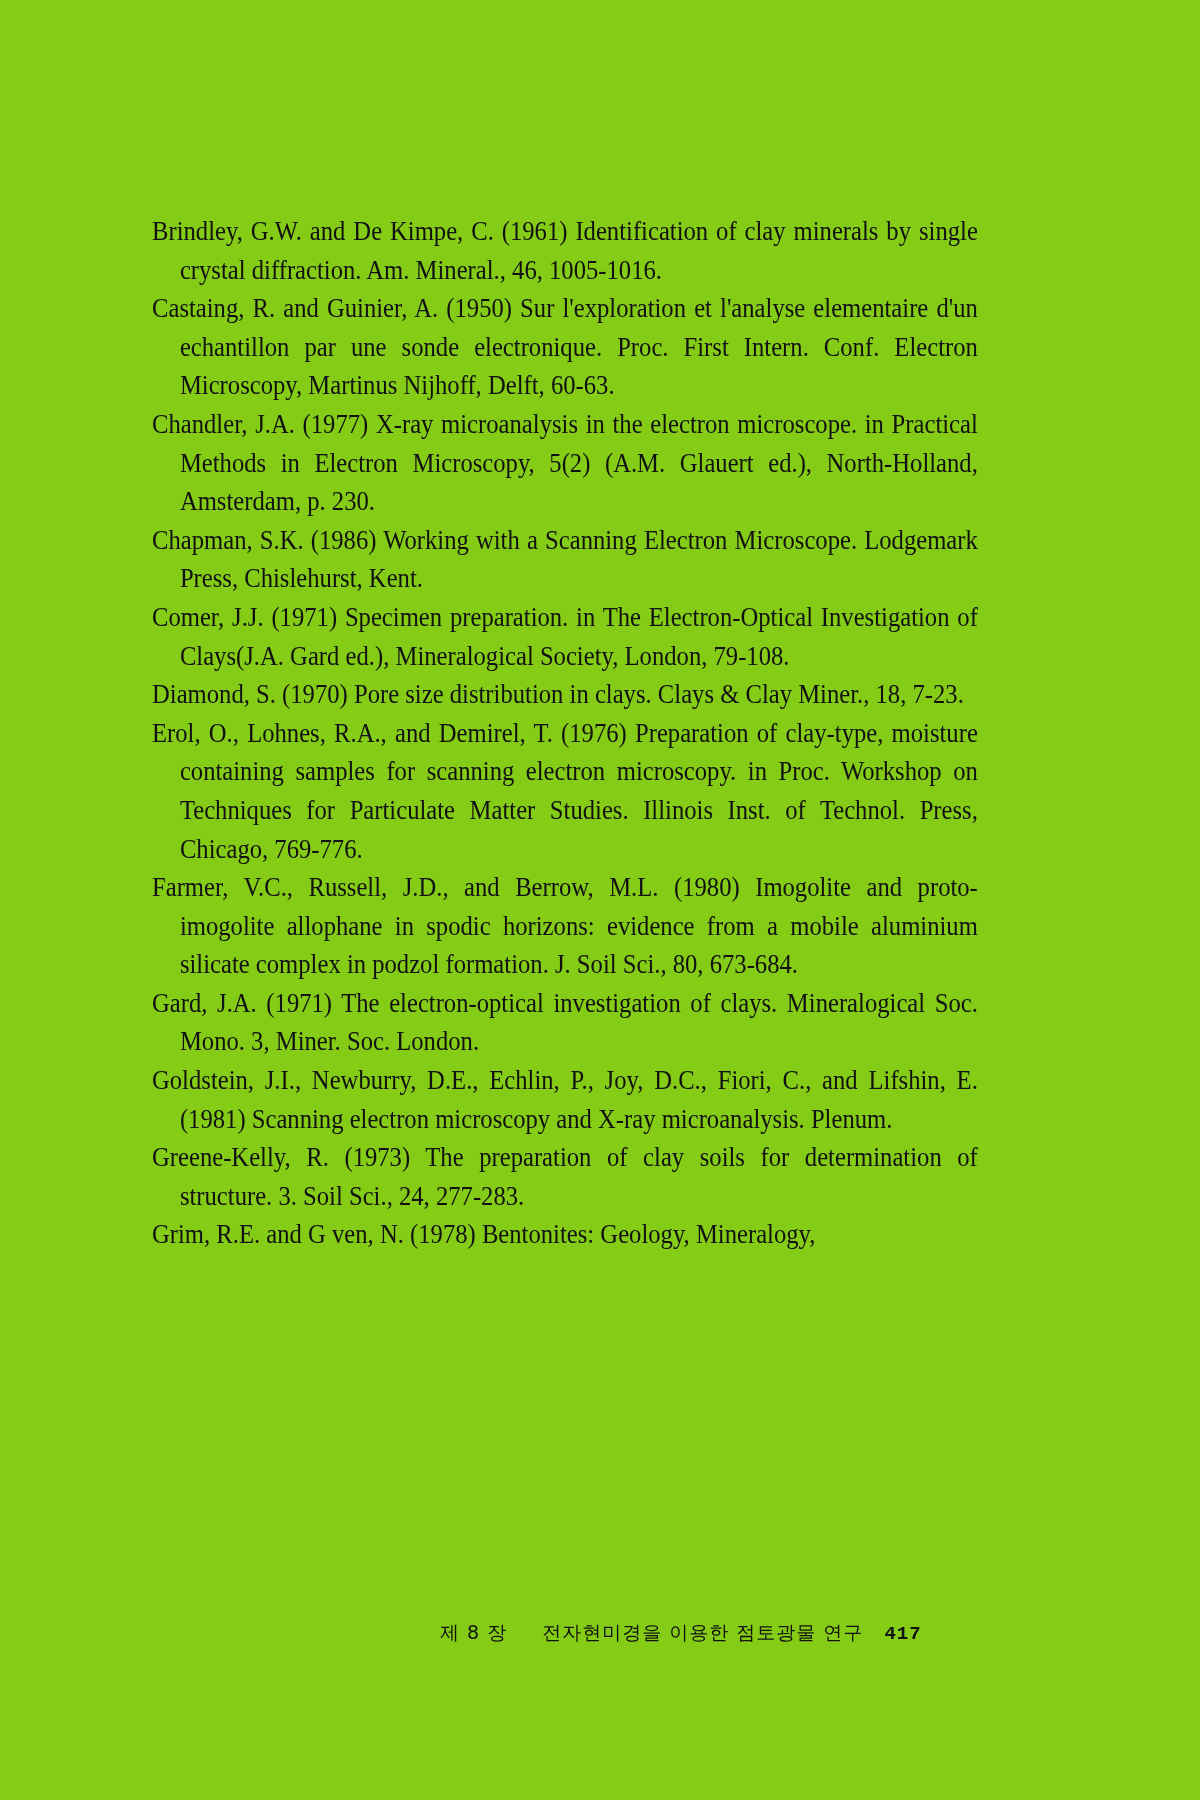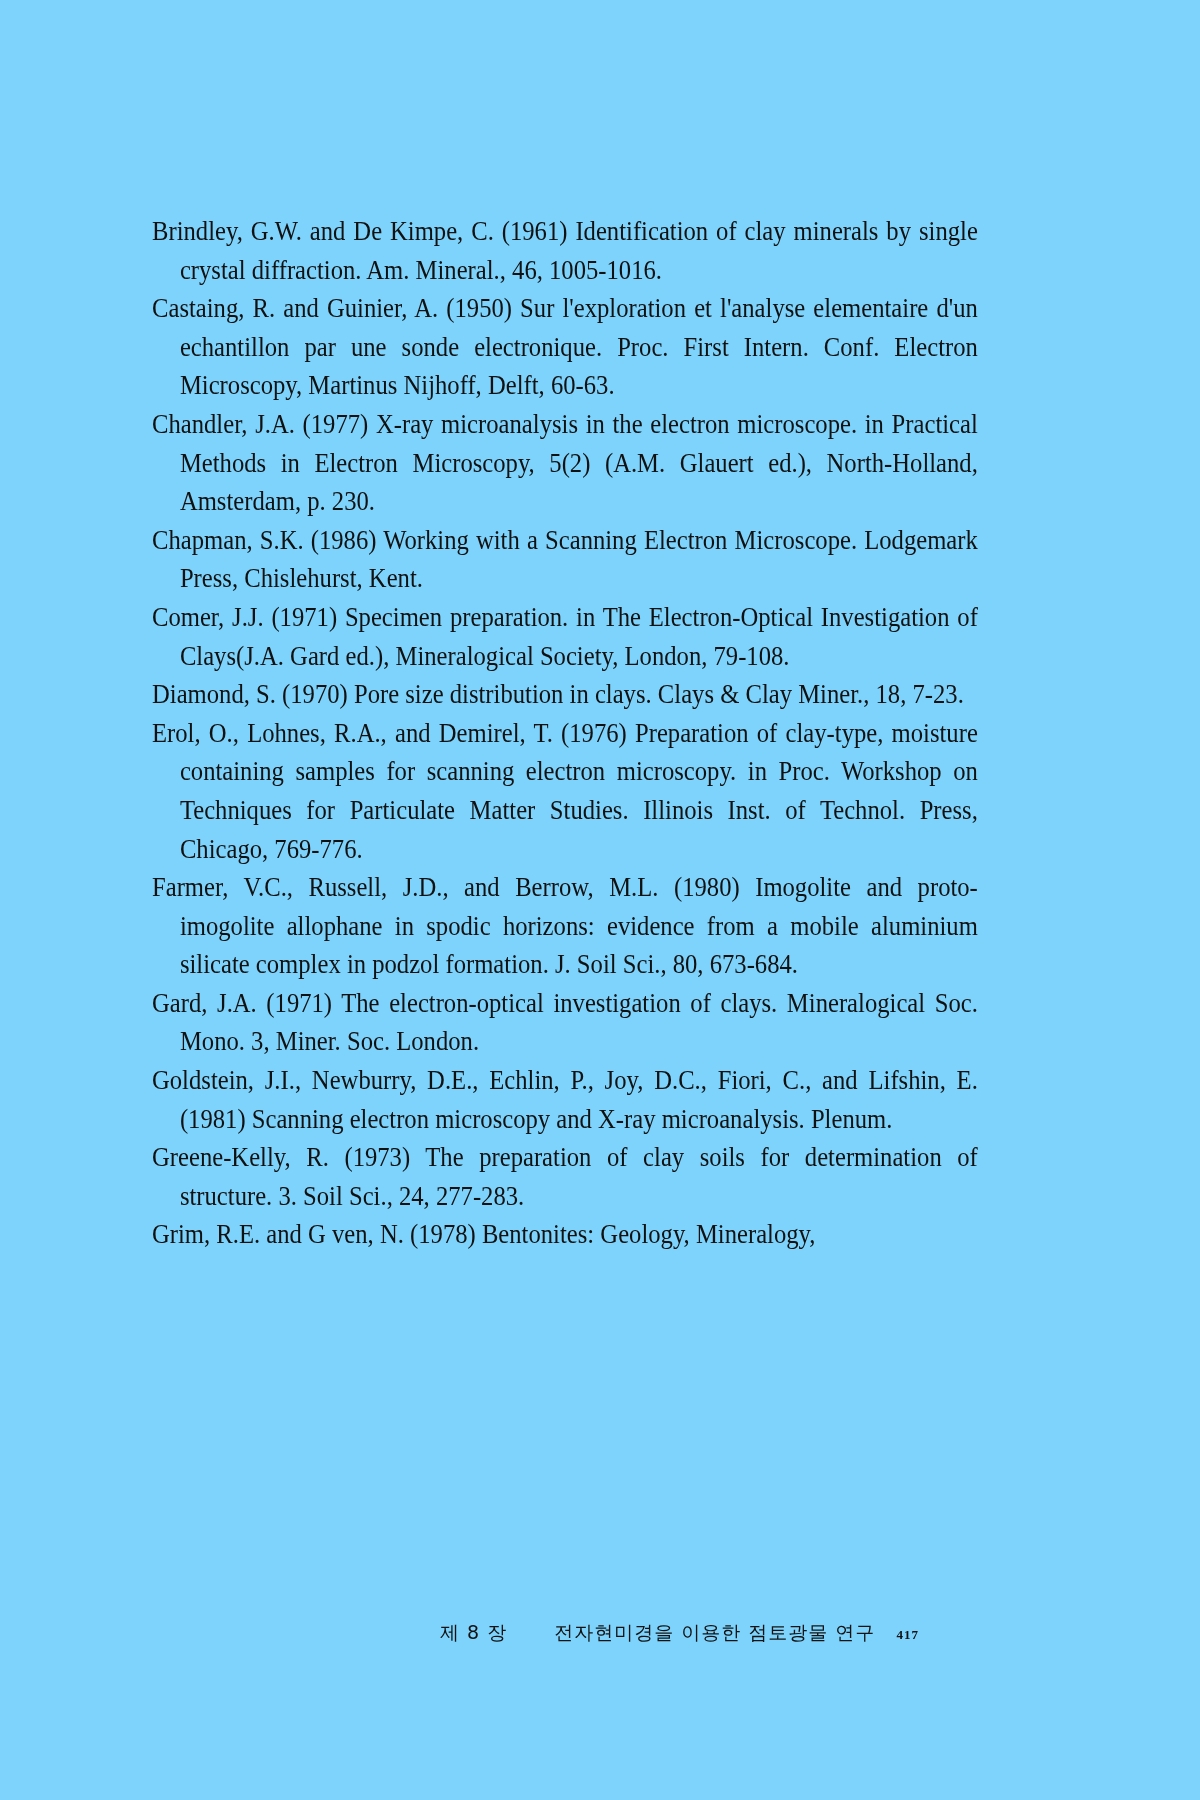--- a/index.html
+++ b/index.html
@@ -1,37 +1,37 @@
 <!DOCTYPE html>
 <html><head>
 <meta charset="utf-8">
 <style>
   html, body { margin: 0; padding: 0; background: #ffffff; }
   body { width: 1200px; height: 1800px; position: relative; overflow: hidden; }
   .page {
-    position: absolute; left: 0; top: 0; width: 1200px; height: 1800px; background: #7dd3fc;
+    position: absolute; left: 0; top: 0; width: 1200px; height: 1800px; background: #84cc16;
   }
   .refs {
     position: absolute; left: 152px; top: 212px; width: 888px;
     font-family: "Liberation Serif", "DejaVu Serif", serif;
     font-size: 26.5px; line-height: 38.6px; color: #111;
     transform: scaleX(0.93); transform-origin: left top;
   }
   .ref {
     margin: 0; padding-left: 30px; text-indent: -30px;
     text-align: justify; text-align-last: left;
   }
   .footer {
     position: absolute; top: 1620px; left: 440px; width: 600px;
     font-family: "DejaVu Sans", sans-serif; font-size: 19px; color: #111;
     letter-spacing: 1px;
   }
-  .footer .chapter { margin-right: 40px; }
+  .footer .chapter { margin-right: 28px; }
   .footer .title { margin-right: 14px; }
-  .footer .pageno { font-family: Liberation Serif, serif; font-weight: bold; font-size: 13px; }
+  .footer .pageno { font-family: Liberation Mono, monospace; font-weight: bold; font-size: 19px; }
 </style>
 </head>
 <body>
 
 <div class="page">
   <div class="refs">
     <p class="ref">Brindley, G.W. and De Kimpe, C. (1961) Identification of clay minerals by single crystal diffraction. Am. Mineral., 46, 1005-1016.</p>
     <p class="ref">Castaing, R. and Guinier, A. (1950) Sur l'exploration et l'analyse elementaire d'un echantillon par une sonde electronique. Proc. First Intern. Conf. Electron Microscopy, Martinus Nijhoff, Delft, 60-63.</p>
     <p class="ref">Chandler, J.A. (1977) X-ray microanalysis in the electron microscope. in Practical Methods in Electron Microscopy, 5(2) (A.M. Glauert ed.), North-Holland, Amsterdam, p. 230.</p>
     <p class="ref">Chapman, S.K. (1986) Working with a Scanning Electron Microscope. Lodgemark Press, Chislehurst, Kent.</p>

